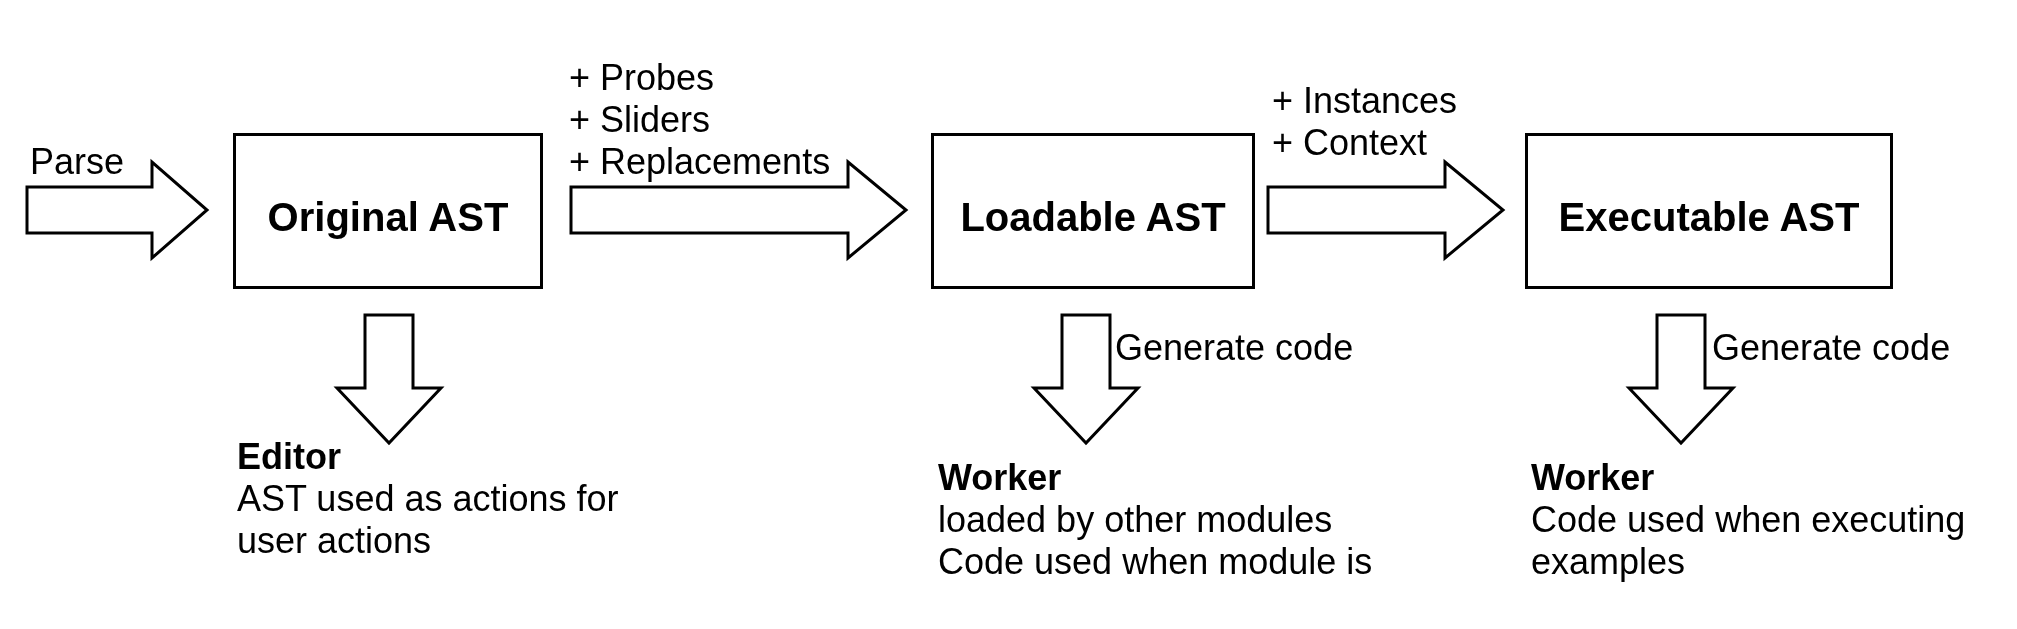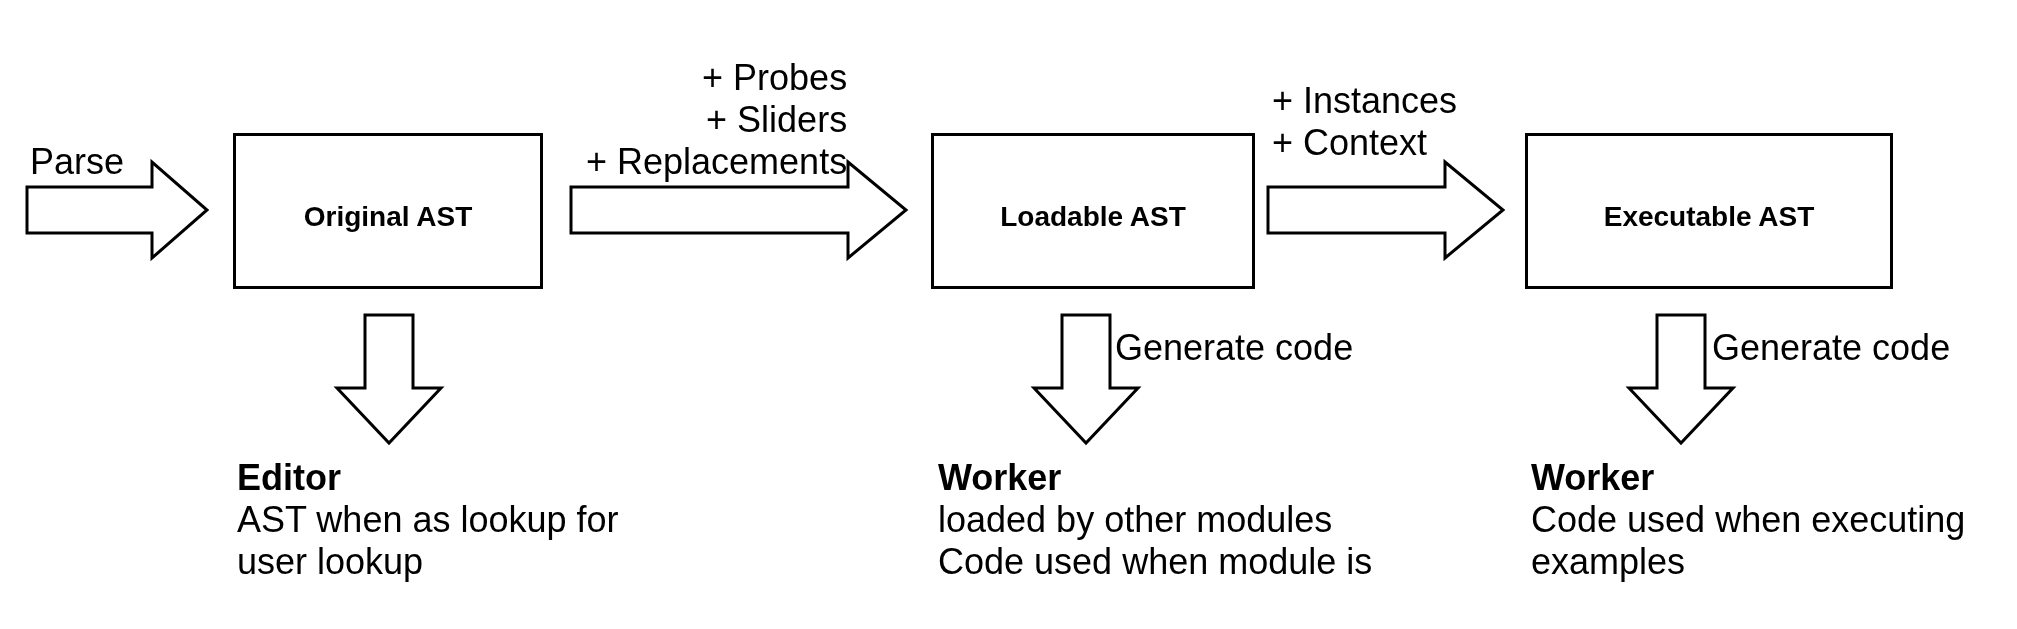--- a/index.html
+++ b/index.html
@@ -29,21 +29,21 @@
     height: 156px;
     box-sizing: border-box;
     border: 3px solid #000000;
     background: #ffffff;
     display: flex;
     align-items: center;
     justify-content: center;
   }
   .ast-box .title {
     font-weight: bold;
-    font-size: 28px;
+    font-size: 40px;
     white-space: nowrap;
     margin-top: 12px;
   }
   .label {
     position: absolute;
     font-size: 36px;
     line-height: 42px;
     white-space: nowrap;
   }
   .label .line { display: block; }
@@ -68,38 +68,38 @@
   <div class="ast-box" style="left:233px; width:310px;">
     <span class="title">Original AST</span>
   </div>
   <div class="ast-box" style="left:931px; width:324px;">
     <span class="title">Loadable AST</span>
   </div>
   <div class="ast-box" style="left:1525px; width:368px;">
     <span class="title">Executable AST</span>
   </div>
 
-  <div class="label" style="left:586px; top:57px;text-align:right;">
+  <div class="label" style="left:569px; top:57px;">
     <span class="line">+ Probes</span>
     <span class="line">+ Sliders</span>
     <span class="line">+ Replacements</span>
   </div>
 
   <div class="label" style="left:1272px; top:57px;margin-top:23px;">
     <span class="line">+ Instances</span>
     <span class="line">+ Context</span>
   </div>
 
   <div class="label" style="left:1115px; top:327px;">Generate code</div>
   <div class="label" style="left:1712px; top:327px;">Generate code</div>
 
-  <div class="label" style="left:237px; top:457px;">
+  <div class="label" style="left:237px; top:436px;">
     <span class="line bold">Editor</span>
-    <span class="line">AST when as lookup for</span>
-    <span class="line">user lookup</span>
+    <span class="line">AST used as actions for</span>
+    <span class="line">user actions</span>
   </div>
 
   <div class="label" style="left:938px; top:457px;">
     <span class="line bold">Worker</span>
     <span class="line">loaded by other modules</span>
     <span class="line">Code used when module is</span>
   </div>
 
   <div class="label" style="left:1531px; top:457px;">
     <span class="line bold">Worker</span>

